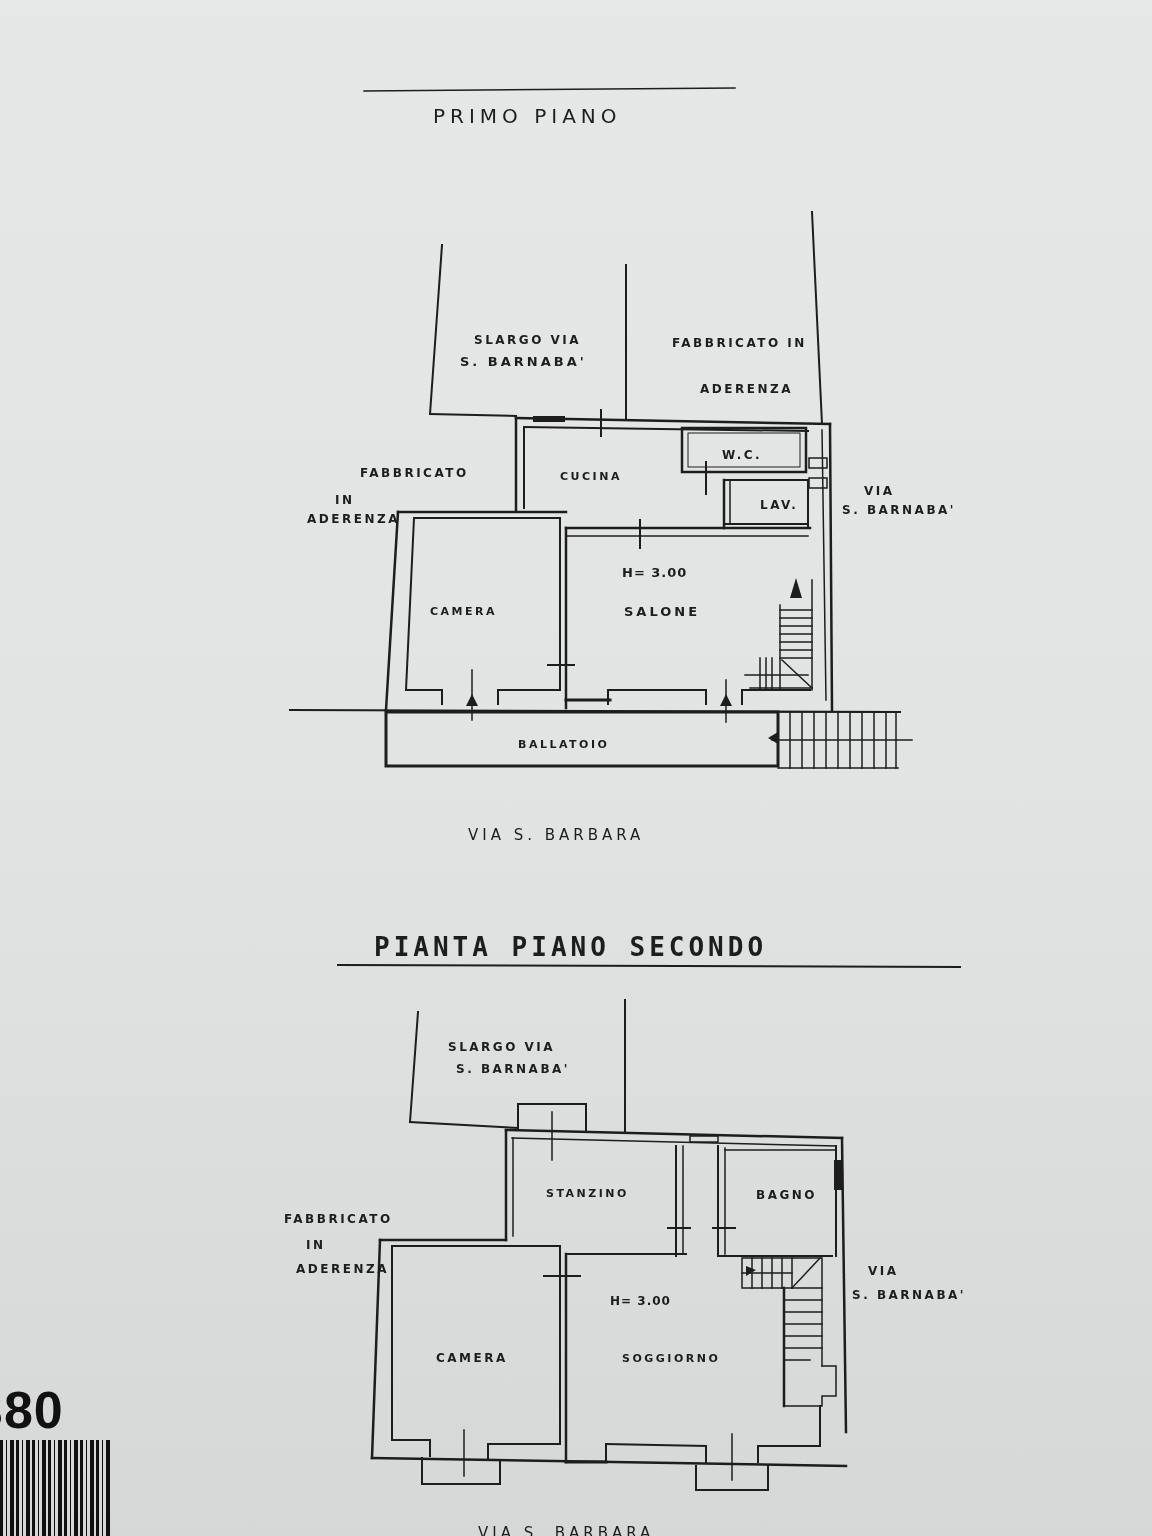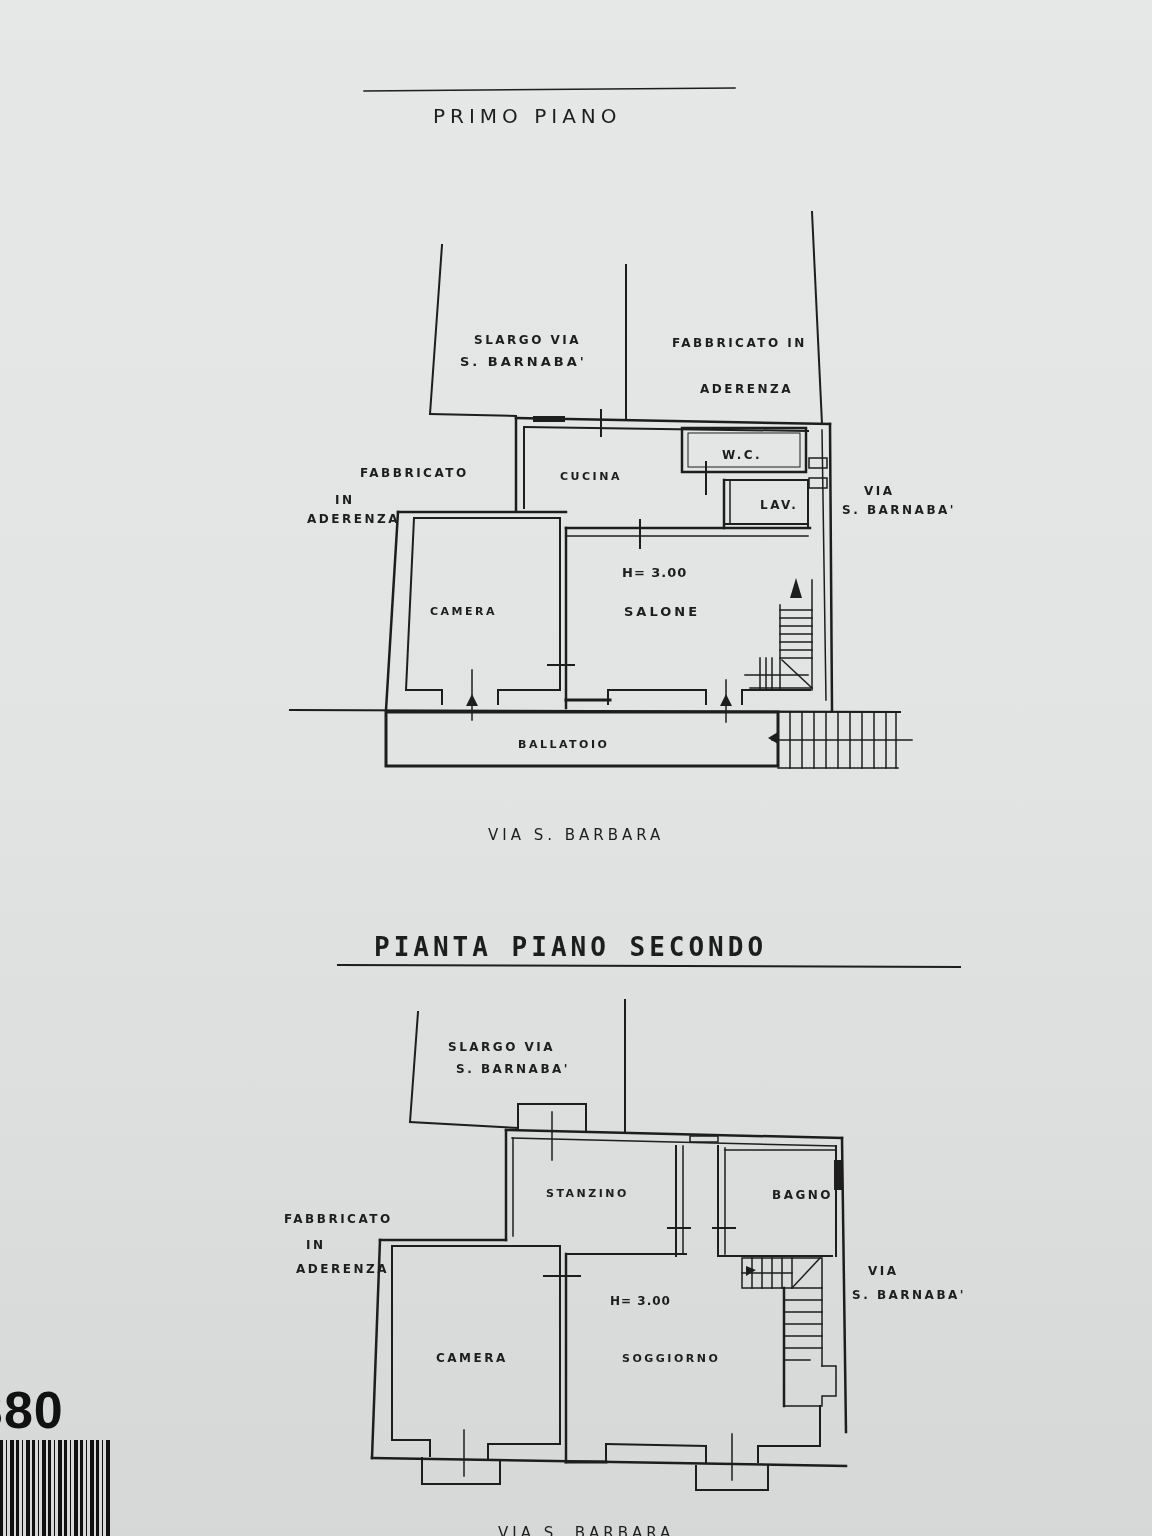--- a/index.html
+++ b/index.html
@@ -16,21 +16,21 @@
   svg.plan { position: absolute; left: 0; top: 0; }
   .lbl {
     position: absolute; color: #1d1d1d;
     font-family: "DejaVu Sans", sans-serif; font-weight: bold;
     letter-spacing: 2px; white-space: nowrap; text-transform: uppercase;
   }
   .sm { font-size: 12px; letter-spacing: 2.5px; }
   .md { font-size: 13px; letter-spacing: 3px; }
   .ttl { font-size: 20px; letter-spacing: 5px; font-weight: normal; }
   .big { font-size: 26px; letter-spacing: 4px; font-weight: bold; font-family: "DejaVu Sans Mono", monospace; }
-  .street { font-size: 15px; letter-spacing: 4px; font-weight: normal; margin-left: 20px; }
+  .street { font-size: 15px; letter-spacing: 4px; font-weight: normal; }
   .stamp {
     position: absolute; left: 0; top: 1384px; font-size: 52px; font-weight: bold;
     font-family: "Liberation Sans", sans-serif; color: #111; letter-spacing: 1px;
     line-height: 1;
   }
   .stamp .num { position: relative; left: -26px; }
   .barcode {
     position: absolute; left: 0; top: 1440px; width: 112px; height: 96px;
     background: repeating-linear-gradient(90deg,
       #111 0 3px, transparent 3px 6px, #111 6px 7px, transparent 7px 10px,
@@ -257,21 +257,21 @@
 <div class="lbl sm" style="left:456px;top:1062px;">S. BARNABA'</div>
 
 <div class="lbl sm" style="left:284px;top:1212px;">FABBRICATO</div>
 <div class="lbl sm" style="left:306px;top:1238px;">IN</div>
 <div class="lbl sm" style="left:296px;top:1262px;">ADERENZA</div>
 
 <div class="lbl sm" style="left:868px;top:1264px;">VIA</div>
 <div class="lbl sm" style="left:852px;top:1288px;">S. BARNABA'</div>
 
 <div class="lbl sm" style="left:546px;top:1187px;font-size:11px;">STANZINO</div>
-<div class="lbl sm" style="left:772px;top:1188px;">BAGNO</div>
+<div class="lbl sm" style="left:756px;top:1188px;">BAGNO</div>
 <div class="lbl sm" style="left:436px;top:1351px;">CAMERA</div>
 <div class="lbl sm" style="left:610px;top:1294px;letter-spacing:1px;font-size:12px;">H= 3.00</div>
 <div class="lbl sm" style="left:622px;top:1352px;font-size:11px;">SOGGIORNO</div>
 
 <div class="lbl street" style="left:478px;top:1524px;">VIA S. BARBARA</div>
 
 <div class="stamp">
   <span class="num">380</span>
 </div>
 <div class="barcode"></div>

